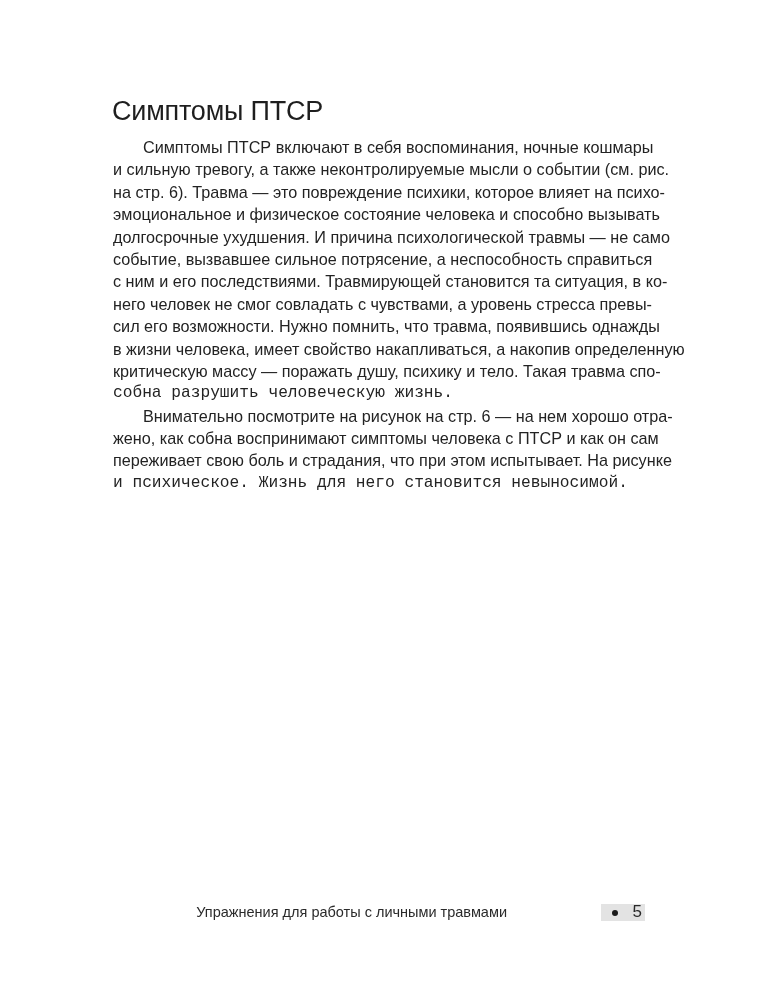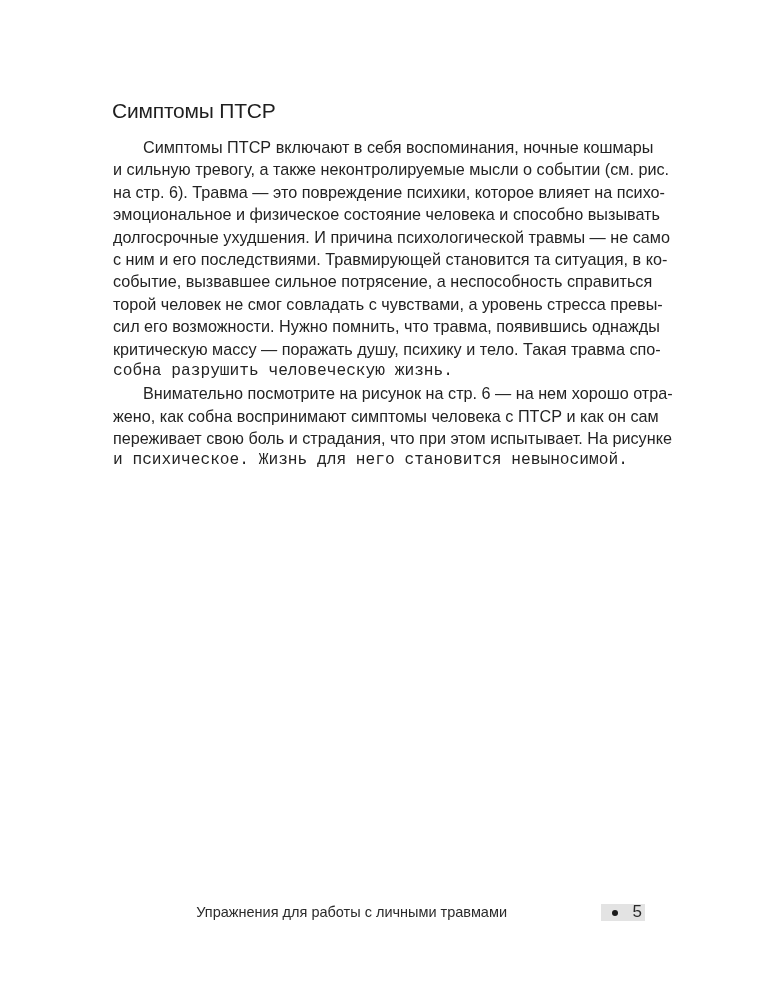--- a/index.html
+++ b/index.html
@@ -14,21 +14,21 @@
       overflow: hidden;
       font-family: "Liberation Sans", "DejaVu Sans", sans-serif;
       color: #232323;
     }
     .page-title {
       position: absolute;
       left: 112px;
       top: 96px;
       margin: 0;
       font-weight: normal;
-      font-size: 21px;
+      font-size: 27px;
       line-height: 30px;
       color: #1e1e1e;
       letter-spacing: -0.2px;
     }
     .body-text {
       position: absolute;
       left: 113px;
       top: 136px;
       width: 530px;
     }
@@ -99,24 +99,25 @@
 
 <h1 class="page-title">Симптомы ПТСР</h1>
 
 <div class="body-text">
   <p class="para">
     <span class="line indent">Симптомы ПТСР включают в себя воспоминания, ночные кошмары</span>
     <span class="line">и сильную тревогу, а также неконтролируемые мысли о событии (см. рис.</span>
     <span class="line">на стр. 6). Травма — это повреждение психики, которое влияет на психо-</span>
     <span class="line">эмоциональное и физическое состояние человека и способно вызывать</span>
     <span class="line">долгосрочные ухудшения. И причина психологической травмы — не само</span>
+    <span class="line">событие, вызвавшее сильное потрясение, а неспособность справиться</span>
     <span class="line">с ним и его последствиями. Травмирующей становится та ситуация, в ко-</span>
-    <span class="line">событие, вызвавшее сильное потрясение, а неспособность справиться</span>
-    <span class="line">торой человек не смог совладать с чувствами, а уровень стресса превы-</span>
+    <span class="line">него человек не смог совладать с чувствами, а уровень стресса превы-</span>
     <span class="line">сил его возможности. Нужно помнить, что травма, появившись однажды</span>
+    <span class="line">в жизни человека, имеет свойство накапливаться, а накопив определенную</span>
     <span class="line">критическую массу — поражать душу, психику и тело. Такая травма спо-</span>
     <span class="line last">собна разрушить человеческую жизнь.</span>
   </p>
   <p class="para">
     <span class="line indent">Внимательно посмотрите на рисунок на стр. 6 — на нем хорошо отра-</span>
     <span class="line">жено, как собна воспринимают симптомы человека с ПТСР и как он сам</span>
     <span class="line">переживает свою боль и страдания, что при этом испытывает. На рисунке</span>
     <span class="line last">и психическое. Жизнь для него становится невыносимой.</span>
   </p>
 </div>

